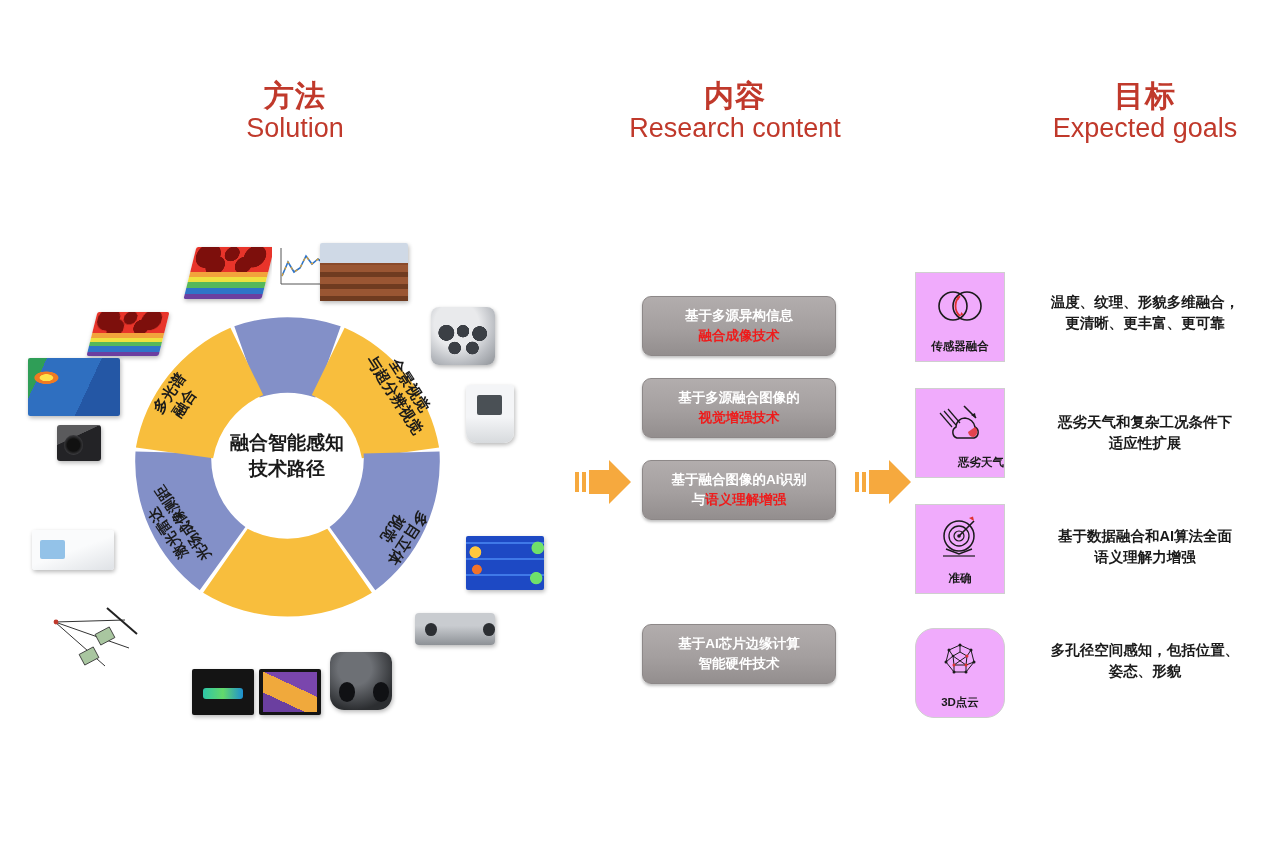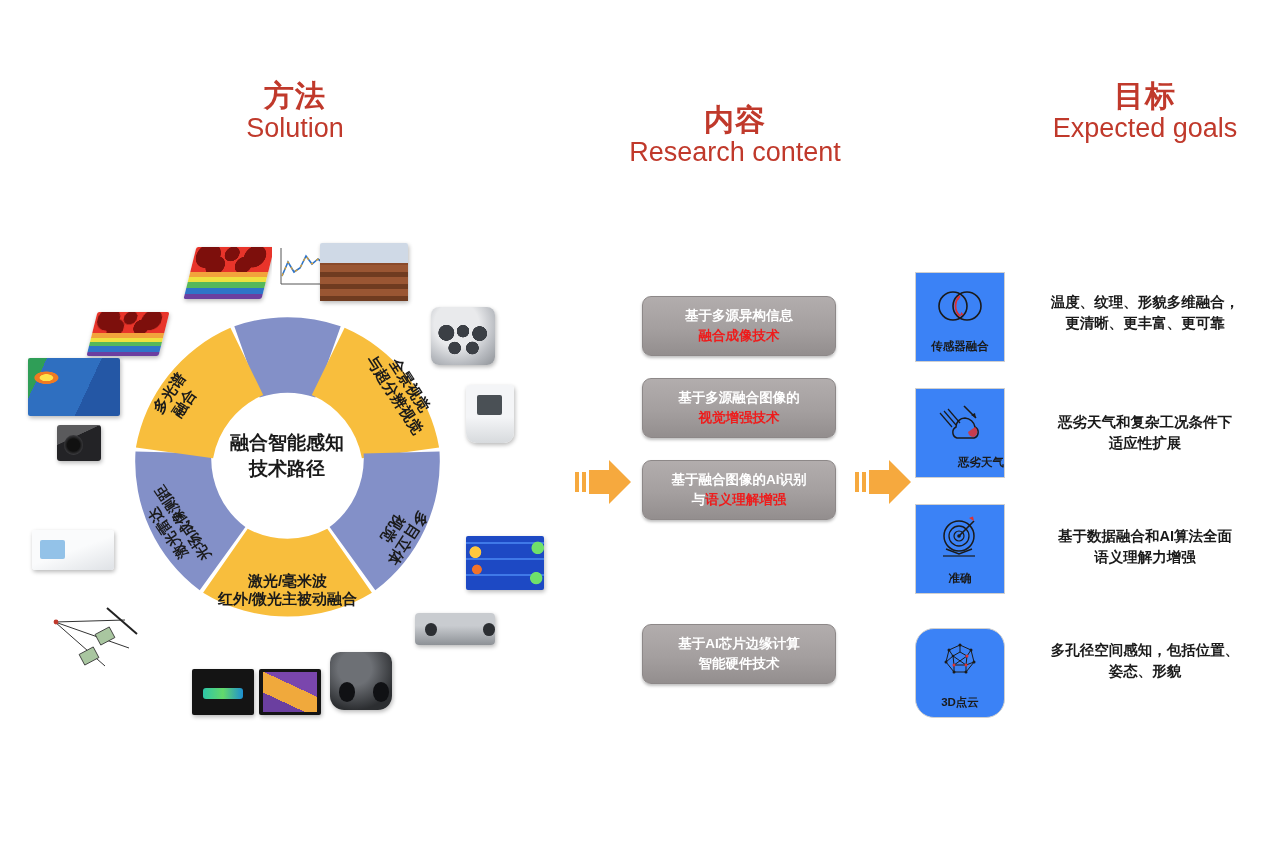--- a/index.html
+++ b/index.html
@@ -8,21 +8,21 @@
     font-family:"Liberation Sans","DejaVu Sans",sans-serif;
     overflow:hidden;position:relative;
   }
   .stage{position:relative;width:1268px;height:610px;}
 
   
   .col-header{position:absolute;text-align:center;color:#C0392B;line-height:1.18;}
   .col-header .cn{font-size:30px;font-weight:bold;letter-spacing:1px;}
   .col-header .en{font-size:27px;font-weight:normal;letter-spacing:0px;}
   #hdr-solution{left:150px;top:78px;width:290px;}
-  #hdr-content{left:590px;top:78px;width:290px;margin-top:24px;}
+  #hdr-content{left:590px;top:78px;width:290px;}
   #hdr-goals{left:1000px;top:78px;width:290px;}
 
   
   .donut-wrap{position:absolute;left:115px;top:300px;width:345px;height:345px;}
   .donut-svg{position:absolute;left:0;top:0;}
   .donut-center{
     position:absolute;left:72px;top:130px;width:200px;text-align:center;
     font-size:19px;font-weight:bold;color:#1a1a1a;line-height:1.35;
   }
   .seg-label{
@@ -118,21 +118,21 @@
     border:1px solid #8d8888;border-radius:9px;
     box-shadow:0 2px 3px rgba(0,0,0,.25);
     display:flex;align-items:center;justify-content:center;
     text-align:center;
   }
   .mbox .txt{font-size:13.5px;font-weight:bold;color:#ffffff;line-height:1.45;}
   .mbox .hl{color:#EE1C1C;}
 
   
   .gcard{position:absolute;left:915px;width:88px;height:88px;
-    background:#3b82f6;border:1px solid #cfcfcf;
+    background:#f0abfc;border:1px solid #cfcfcf;
     display:flex;flex-direction:column;align-items:center;justify-content:flex-end;}
   .gcard .ic{flex:1;display:flex;align-items:center;justify-content:center;width:100%;}
   .gcard .cap{font-size:11.5px;font-weight:bold;color:#1a1a1a;padding-bottom:7px;}
   .gtext{position:absolute;left:1020px;width:250px;text-align:center;
     font-size:14.5px;font-weight:bold;color:#1a1a1a;line-height:1.42;}
 </style>
 </head>
 <body>
 
 <div class="stage">
@@ -217,22 +217,20 @@
       <div>技术路径</div>
     </div>
 
 
     <div class="seg-label" style="left:227px;top:72px;width:120px;font-size:15px;transform:rotate(57deg);transform-origin:50% 50%;">全景视觉
 与超分辨视觉</div>
 
     <div class="seg-label" style="left:235px;top:215px;width:100px;font-size:15px;transform:rotate(-57deg) scaleY(-1) scaleX(-1);transform-origin:50% 50%;">多目立体
 视觉</div>
 
-    <div class="seg-label" style="left:45px;top:272px;width:255px;font-size:15px;">激光/毫米波
-红外/微光主被动融合</div>
 
     <div class="seg-label" style="left:-4px;top:210px;width:130px;font-size:14.5px;transform:rotate(56deg) scaleX(-1) scaleY(-1);transform-origin:50% 50%;">激光雷达
 光场成像测距</div>
 
     <div class="seg-label" style="left:12px;top:80px;width:100px;font-size:15px;transform:rotate(-56deg);transform-origin:50% 50%;">多光谱
 融合</div>
   </div>
 
   <div class="arrow" style="left:575px;top:458px;width:58px;height:48px;">
     <svg width="58" height="48" viewBox="0 0 58 48">

